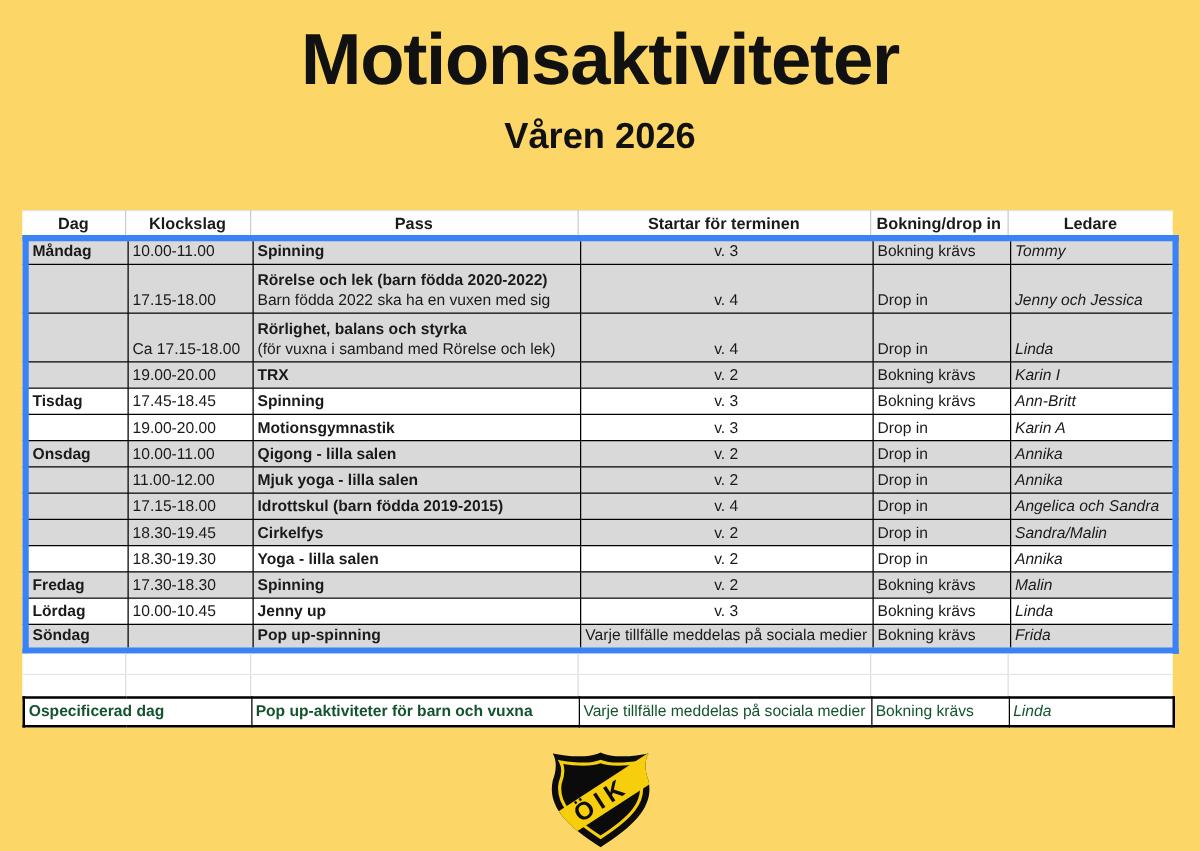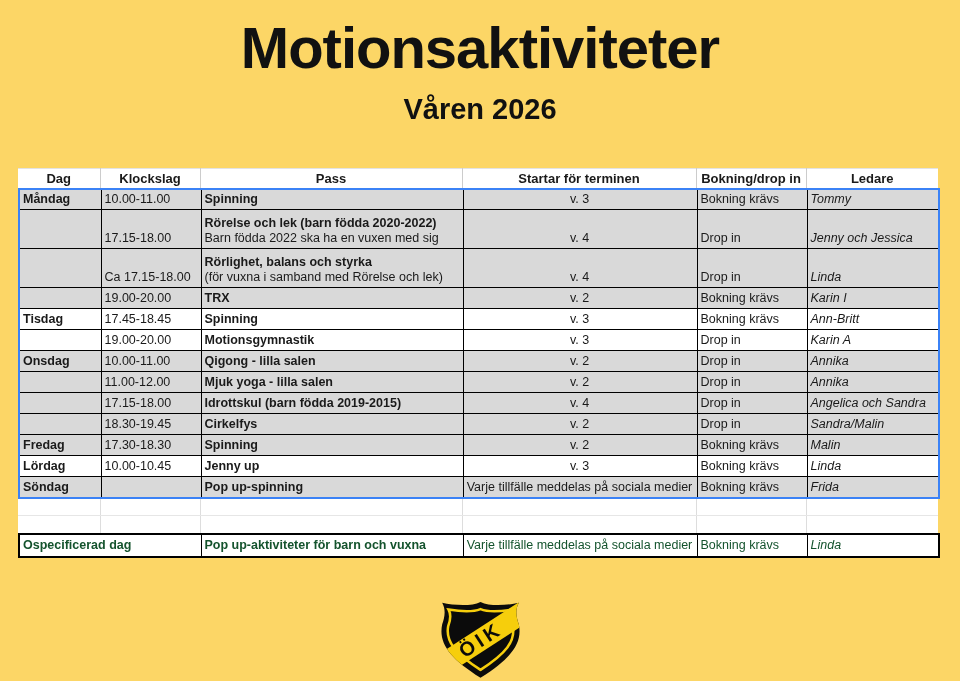--- a/index.html
+++ b/index.html
@@ -31,21 +31,21 @@
 
   
   table.t-header th{
     height:19px;padding:0 3px;background:#ffffff;
     font-size:13px;font-weight:bold;text-align:center;color:#1a1a1a;
     border-top:1px solid #e3e3e3;border-right:1px solid #cccccc;
   }
   table.t-header th:last-child{border-right:none;}
 
   
-  table.t-data{border:2px solid #3b82f6;}
+  table.t-data{border:5px solid #3b82f6;}
   table.t-data td{
     border:1px solid #000;height:21px;padding:1px 4px 1px 3px;
     font-size:12.5px;color:#1a1a1a;background:#ffffff;
     vertical-align:bottom;line-height:1.25;
   }
   table.t-data tr.gray td{background:var(--shade);}
   table.t-data tr.tall td{height:39px;}
   td.c-dag{font-weight:bold;}
   td.c-pass{font-weight:bold;}
   .pass-sub{font-weight:normal;}
@@ -189,20 +189,28 @@
           <td class="c-ledare">Angelica och Sandra</td>
         </tr>
         <tr class="gray">
           <td class="c-dag"></td>
           <td class="c-klock">18.30-19.45</td>
           <td class="c-pass">Cirkelfys</td>
           <td class="c-start">v. 2</td>
           <td class="c-bokning">Drop in</td>
           <td class="c-ledare">Sandra/Malin</td>
         </tr>
+        <tr class="">
+          <td class="c-dag"></td>
+          <td class="c-klock">18.30-19.30</td>
+          <td class="c-pass">Yoga - lilla salen</td>
+          <td class="c-start">v. 2</td>
+          <td class="c-bokning">Drop in</td>
+          <td class="c-ledare">Annika</td>
+        </tr>
         <tr class="gray">
           <td class="c-dag">Fredag</td>
           <td class="c-klock">17.30-18.30</td>
           <td class="c-pass">Spinning</td>
           <td class="c-start">v. 2</td>
           <td class="c-bokning">Bokning krävs</td>
           <td class="c-ledare">Malin</td>
         </tr>
         <tr class="">
           <td class="c-dag">Lördag</td>

